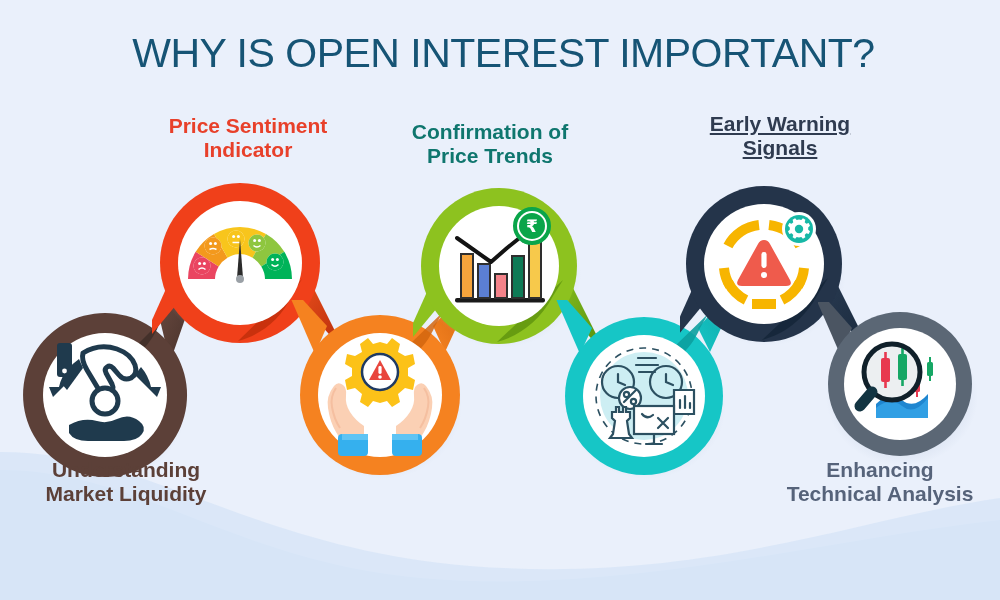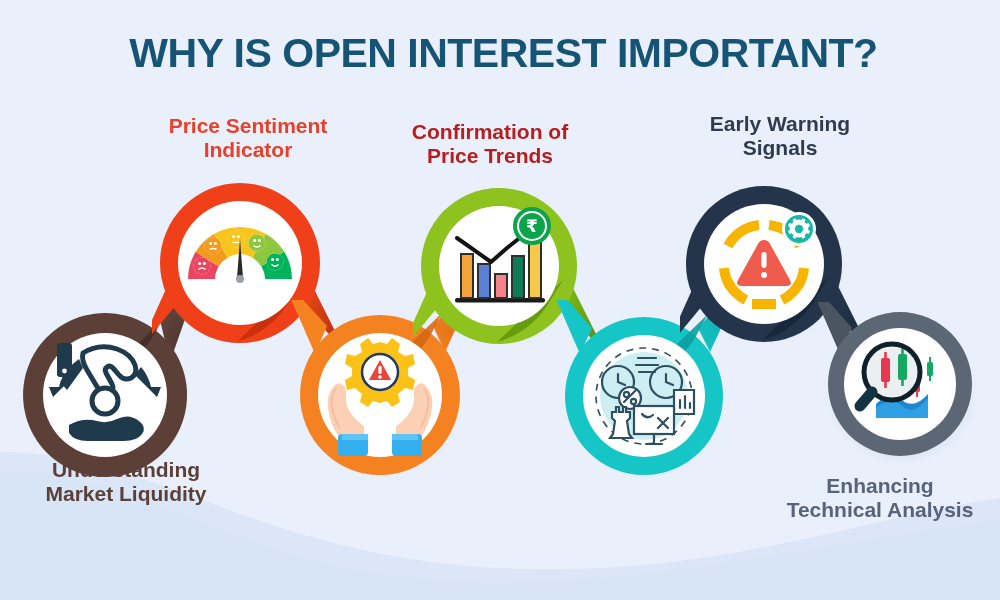--- a/index.html
+++ b/index.html
@@ -8,21 +8,21 @@
     background:#eaf0fb;
     font-family:"Liberation Sans", sans-serif;
     position:relative;
   }
   #stage{position:absolute;inset:0;width:1000px;height:600px;}
   .bgwave{position:absolute;left:0;top:0;width:1000px;height:600px;}
 
   .title{
     position:absolute; left:0; right:0; top:30px;
     text-align:center;
-    font-size:41px; font-weight:bold; letter-spacing:-0.5px;
+    font-size:41px; font-weight:normal; letter-spacing:-0.5px;
     color:#165475;
     font-family:"Liberation Sans", sans-serif;
     padding-left:7px;
   }
 
   .node{position:absolute;}
   .label{
     position:absolute; text-align:center;
     font-size:21px; font-weight:bold; line-height:1.12;
     white-space:pre-line;
@@ -231,21 +231,21 @@
         <path d="M30,-41 l-14,2 l8,12 z" fill="#131313"></path>
 
         <g transform="translate(33,-44)">
           <circle r="17" fill="#ffffff" stroke="#0aa54a" stroke-width="4"></circle>
           <circle r="13" fill="#0aa54a"></circle>
           <text x="0" y="6" text-anchor="middle" font-size="17" font-weight="bold" fill="#ffffff" font-family="'DejaVu Sans',sans-serif">₹</text>
         </g>
       </g>
     </svg>
   </div>
-  <div class="label" style="left: 370px; top: 120px; width: 240px; color: #b91c1c;">Confirmation of
+  <div class="label" style="left: 370px; top: 120px; width: 240px; color: #0f766e;">Confirmation of
 Price Trends</div>
 
   <div class="node" style="left:548px;top:300px;">
     <svg width="200" height="200" viewBox="0 0 200 200">
       <defs>
         <linearGradient id="g5" x1="0" y1="1" x2="1" y2="0">
           <stop offset="0" stop-color="#16c6c6"></stop>
             <stop offset="1" stop-color="#089a9a"></stop>
         </linearGradient>
         <radialGradient id="sh5" cx="0.5" cy="0.5" r="0.5">
@@ -326,21 +326,21 @@
           <circle r="17" fill="#ffffff"></circle>
           <circle r="14" fill="#17b8a6"></circle>
           <g fill="#ffffff">
             <path d="M0,-9.5 L2.3,-8.9 L3.9,-10.7 L6.4,-9.2 L5.7,-6.8 L7.3,-5.2 L9.7,-5.9 L11,-3.2 L9.2,-1.6 L9.2,0.7 L11,2.3 L9.7,5 L7.3,4.3 L5.7,5.9 L6.4,8.3 L3.9,9.8 L2.3,8 L0,8.6 L-2.3,8 L-3.9,9.8 L-6.4,8.3 L-5.7,5.9 L-7.3,4.3 L-9.7,5 L-11,2.3 L-9.2,0.7 L-9.2,-1.6 L-11,-3.2 L-9.7,-5.9 L-7.3,-5.2 L-5.7,-6.8 L-6.4,-9.2 L-3.9,-10.7 L-2.3,-8.9 Z"></path>
           </g>
           <circle r="4.2" fill="#17b8a6"></circle>
         </g>
       </g>
     </svg>
   </div>
-  <div class="label" style="left: 655px; top: 112px; width: 250px; color: rgb(47, 59, 80);">Early Warning
+  <div class="label" style="left: 655px; top: 112px; width: 250px; color: rgb(47, 59, 80); text-decoration: underline;">Early Warning
 Signals</div>
 
   <div class="node" style="left:818px;top:302px;">
     <svg width="180" height="180" viewBox="0 0 180 180">
       <defs>
         <radialGradient id="sh7" cx="0.5" cy="0.5" r="0.5">
           <stop offset="0.6" stop-color="#b9c6dc" stop-opacity="0.5"></stop>
           <stop offset="1" stop-color="#b9c6dc" stop-opacity="0"></stop>
         </radialGradient>
       </defs>
@@ -365,18 +365,18 @@
           <rect x="-19" y="-26" width="9" height="24" rx="2" fill="#e8384f"></rect>
           <path d="M-14.5,-32 v6 M-14.5,-2 v6" stroke="#e8384f" stroke-width="2.6"></path>
           <rect x="-2" y="-30" width="9" height="26" rx="2" fill="#16a765"></rect>
           <path d="M2.5,-36 v6 M2.5,-4 v6" stroke="#16a765" stroke-width="2.6"></path>
         </g>
         <circle cx="-8" cy="-12" r="28" fill="none" stroke="#10202a" stroke-width="5"></circle>
         <path d="M-28,8 L-40,22" stroke="#123442" stroke-width="11" stroke-linecap="round"></path>
       </g>
     </svg>
   </div>
-  <div class="label" style="left: 760px; top: 474px; width: 240px; color: rgb(86, 99, 122);">Enhancing
+  <div class="label" style="left: 760px; top: 458px; width: 240px; color: rgb(86, 99, 122);">Enhancing
 Technical Analysis</div>
 
   <div class="title" style="color: rgb(22, 84, 117);">WHY IS OPEN INTEREST IMPORTANT?</div>
 
 </div>
 
 </body></html>

